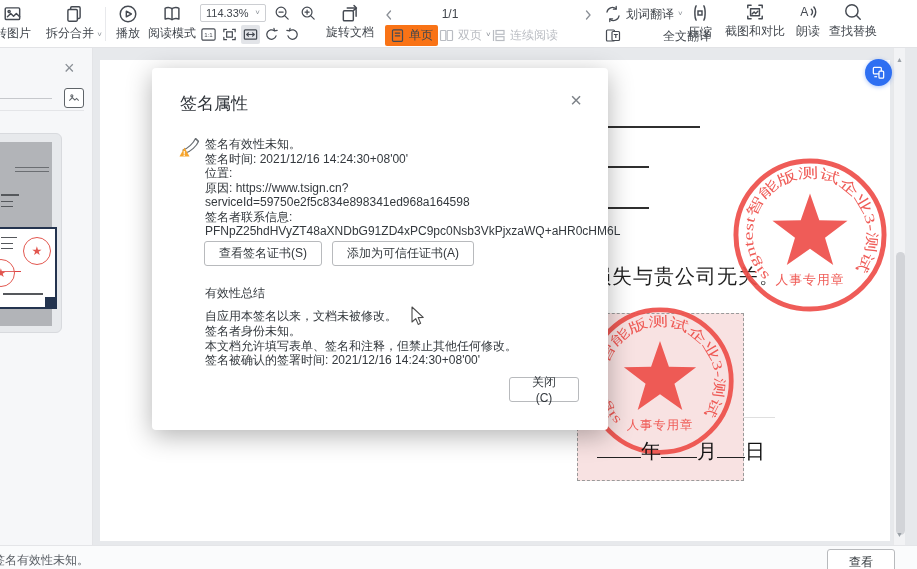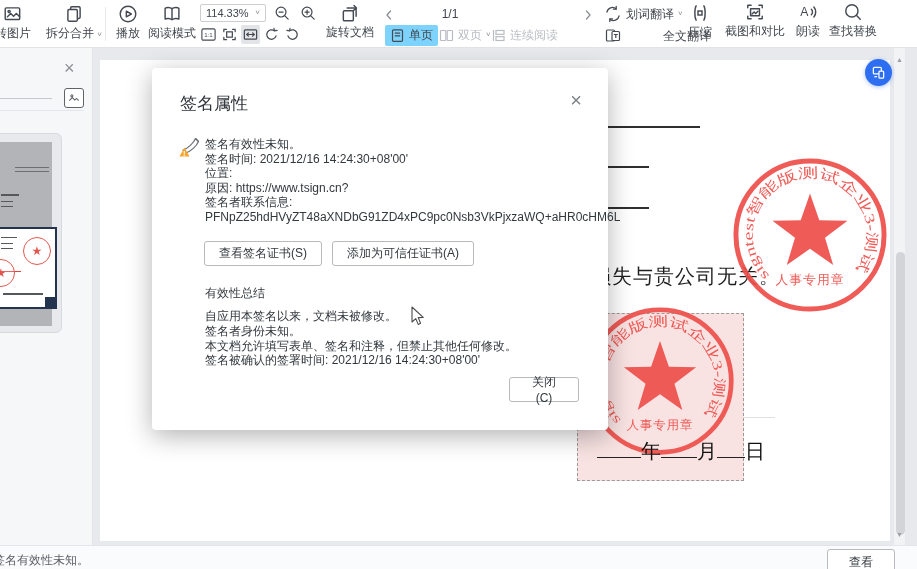--- a/index.html
+++ b/index.html
@@ -13,21 +13,21 @@
   .tbi-h { position:absolute; display:flex; align-items:center; gap:4px; font-size:12px; color:#41464d; white-space:nowrap; }
   .caret { font-size:8px; color:#8a8f96; transform:scaleY(.8); }
   .vdiv { position:absolute; width:1px; background:#e8e9ec; top:7px; height:34px; }
   .zoombox { position:absolute; left:200px; top:4px; width:66px; height:18px; border:1px solid #ccced2; border-radius:2px; display:flex; align-items:center; justify-content:space-between; padding:0 5px; font-size:11px; color:#41464d; background:#fff; }
   .miniico { position:absolute; width:19px; height:19px; display:flex; align-items:center; justify-content:center; border-radius:2px; }
   .miniico.active { background:#e2e4e8; }
   .gray { color:#b9bcc2; }
   .gray svg * { stroke:#b9bcc2 !important; }
   .navnum { position:absolute; left:400px; top:7px; width:100px; text-align:center; font-size:12px; color:#41464d; }
   .chip { position:absolute; display:flex; align-items:center; gap:4px; font-size:12px; padding:2px 5px; border-radius:2px; }
-  .chip.active { background:#7dd3fc; }
+  .chip.active { background:#f97316; }
 
   svg.ic { display:block; }
 
   
   .sidebar { position:absolute; left:0; top:48px; width:93px; height:497px; background:#f6f7f9; border-right:1px solid #e3e4e7; z-index:5; }
   .sb-close { position:absolute; left:64px; top:12px; font-size:18px; color:#8a8f96; line-height:16px; }
   .sb-inputline { position:absolute; left:-10px; top:50px; width:62px; border-bottom:1px solid #c6c8cc; }
   .sb-imgbtn { position:absolute; left:64px; top:40px; width:20px; height:20px; border:1.5px solid #5f6469; border-radius:3px; display:flex; align-items:center; justify-content:center; background:#fff; }
   .sb-div { position:absolute; left:0; top:62px; width:84px; border-bottom:1px solid #e4e5e8; }
   .thumbcard { position:absolute; left:-12px; top:85px; width:74px; height:200px; background:#e7e9ec; border:1px solid #d8dade; border-radius:6px; overflow:hidden; }
@@ -359,20 +359,21 @@
     <path d="M17.5 4.5l3 3" stroke="#6b7075" stroke-width="1.2"></path>
     <polygon points="6.5,13.5 11.5,22.5 1.5,22.5" fill="#f6a52d"></polygon>
     <text x="5" y="21.5" font-size="7.5" fill="#fff" font-family="inherit" font-weight="bold">!</text>
   </svg>
 
   <div class="dlg-lines">
     <div>签名有效性未知。</div>
     <div>签名时间: 2021/12/16 14:24:30+08'00'</div>
     <div>位置:</div>
     <div>原因: https://www.tsign.cn?</div>
+    <div>serviceId=59750e2f5c834e898341ed968a164598</div>
     <div>签名者联系信息:</div>
     <div>PFNpZ25hdHVyZT48aXNDbG91ZD4xPC9pc0Nsb3VkPjxzaWQ+aHR0cHM6L</div>
   </div>
 
   <div class="dlg-btnrow">
     <button class="btn">查看签名证书(S)</button>
     <button class="btn">添加为可信任证书(A)</button>
   </div>
 
   <div class="dlg-sumtitle">有效性总结</div>

